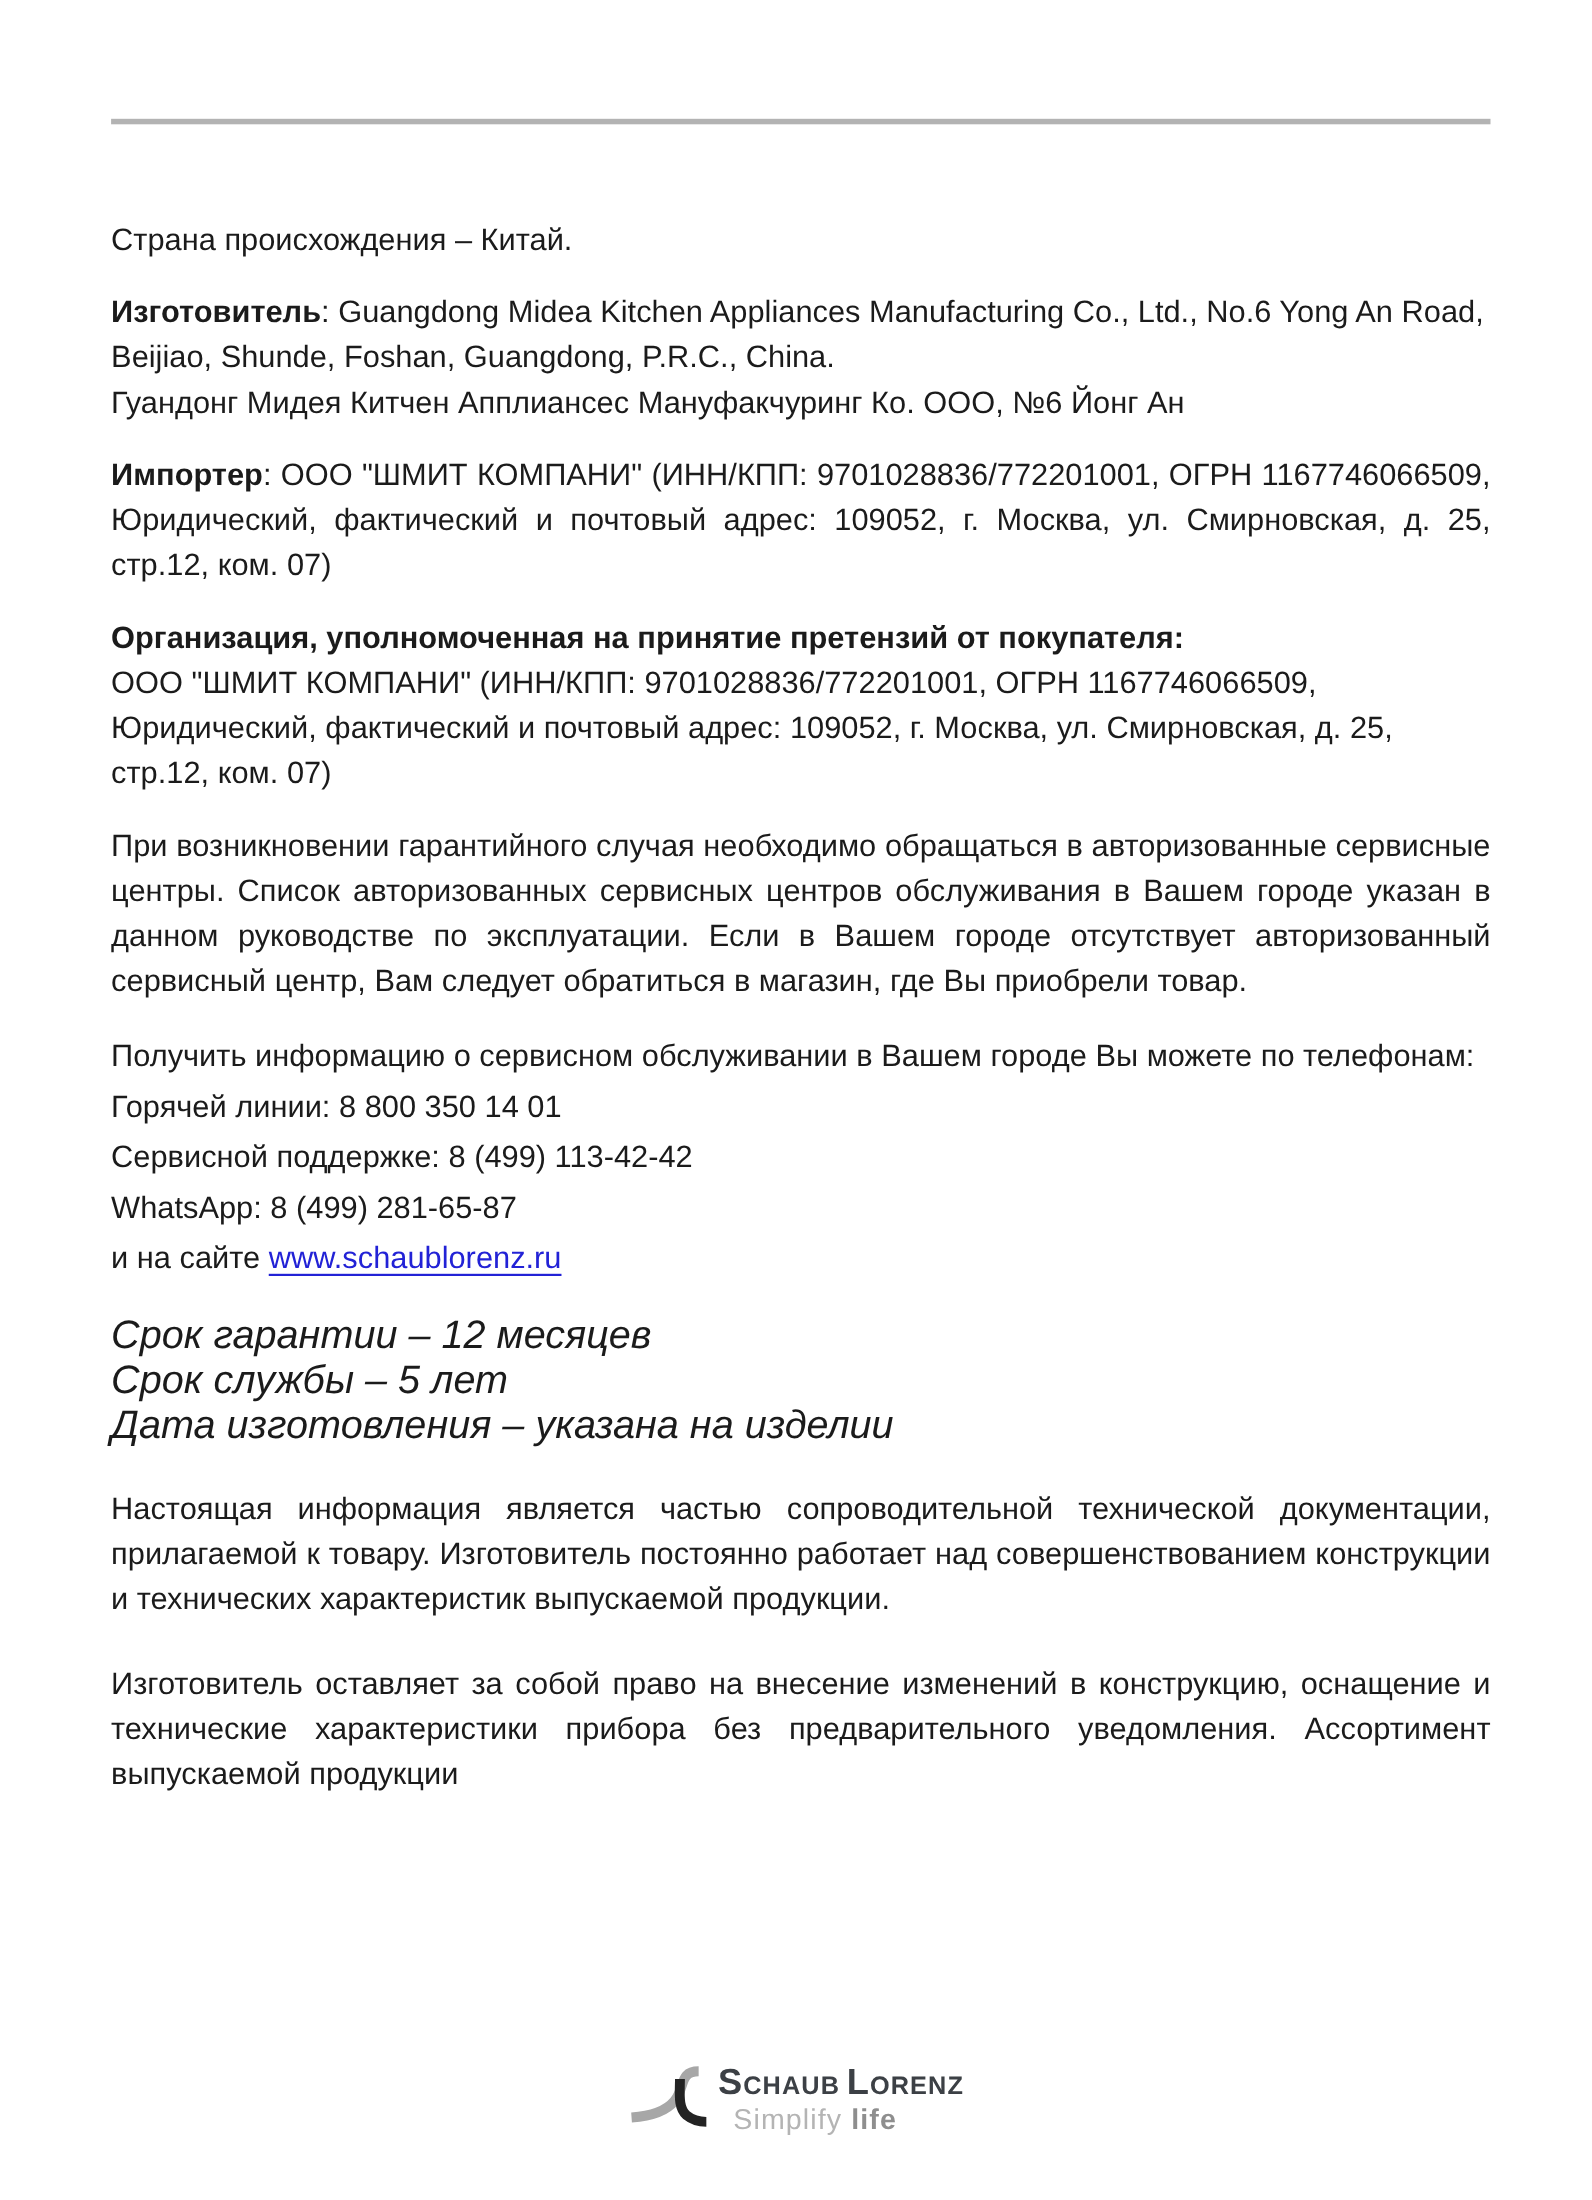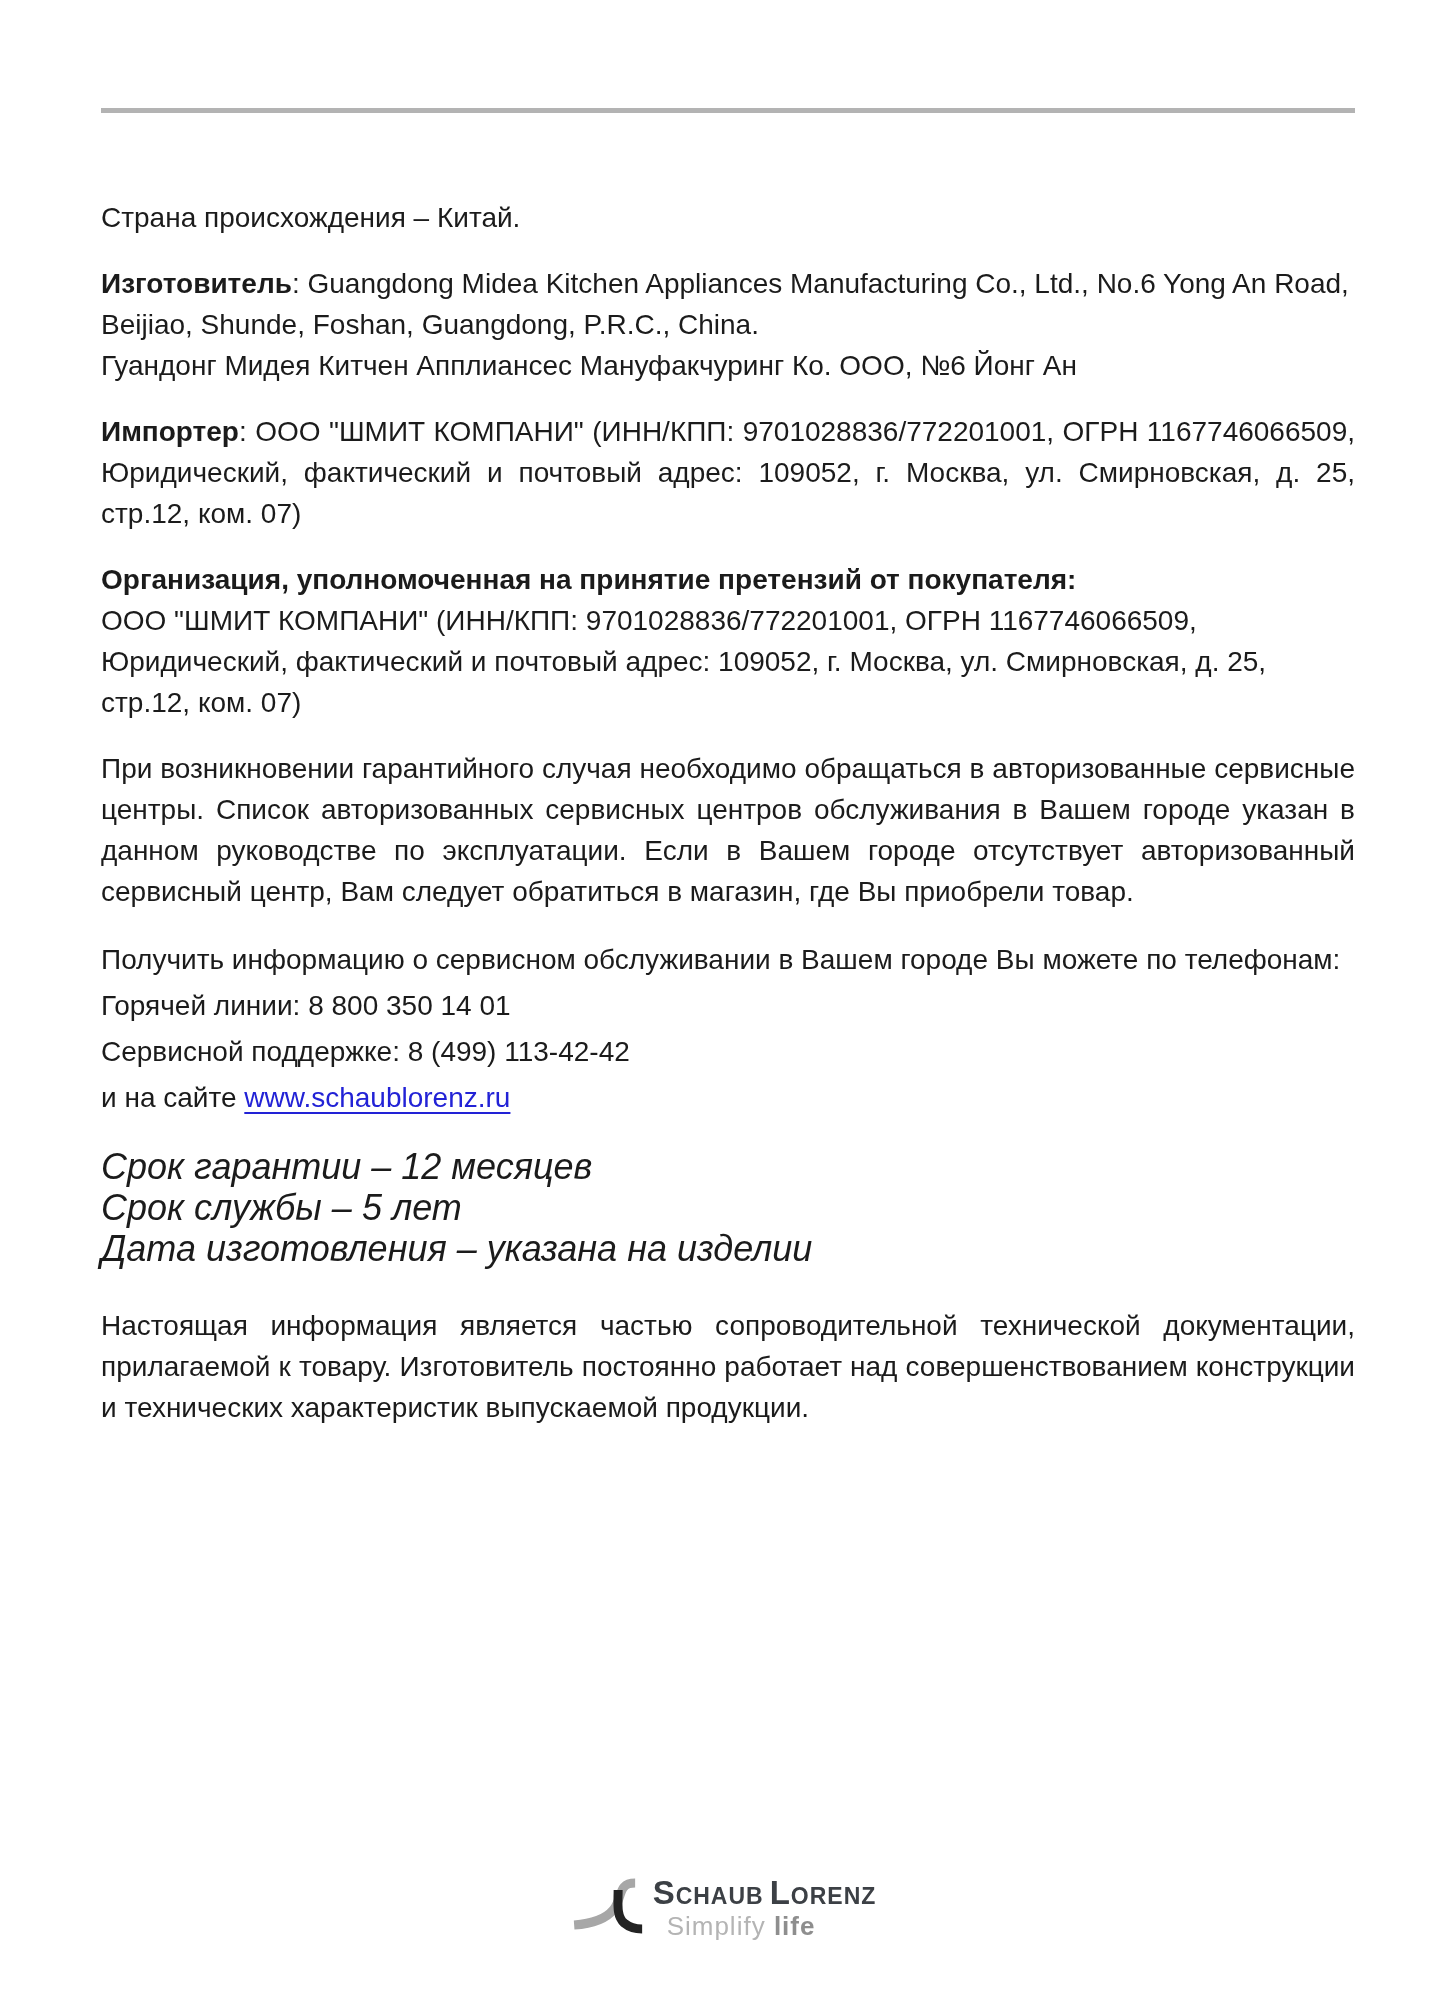--- a/index.html
+++ b/index.html
@@ -87,31 +87,33 @@
     <div class="bold">Организация, уполномоченная на принятие претензий от покупателя:</div>
     <div>ООО "ШМИТ КОМПАНИ" (ИНН/КПП:  9701028836/772201001, ОГРН 1167746066509, Юридический, фактический и почтовый адрес: 109052, г. Москва, ул. Смирновская, д. 25, стр.12, ком. 07)</div>
   </div>
 
   <p class="para justify">При возникновении гарантийного случая необходимо обращаться в авторизованные сервисные центры. Список авторизованных сервисных центров обслуживания в Вашем городе указан в данном руководстве по эксплуатации. Если в Вашем городе отсутствует авторизованный сервисный центр, Вам следует обратиться в магазин, где Вы приобрели товар.</p>
 
   <div class="service-block">
     <div>Получить информацию о сервисном обслуживании в Вашем городе Вы можете по телефонам:</div>
     <div>Горячей линии: 8 800 350 14 01</div>
     <div>Сервисной поддержке: 8 (499) 113-42-42</div>
+    <div>WhatsApp: 8 (499) 281-65-87</div>
     <div><span>и на сайте </span><a class="site-link" href="#">www.schaublorenz.ru</a></div>
   </div>
 
   <div class="terms-block">
     <div>Срок гарантии – 12 месяцев</div>
     <div>Срок службы – 5 лет</div>
     <div>Дата изготовления – указана на изделии</div>
   </div>
 
   <p class="para justify no-gap">Настоящая информация является частью сопроводительной технической документации, прилагаемой к товару.  Изготовитель постоянно работает над совершенствованием конструкции и технических характеристик выпускаемой продукции.</p>
 
+  <p class="para justify no-gap">Изготовитель оставляет за собой право на внесение изменений в конструкцию, оснащение и технические характеристики прибора без предварительного уведомления. Ассортимент выпускаемой продукции</p>
 
 </div>
 
 <div class="logo">
   <svg class="monogram" width="74" height="64" viewBox="0 0 74 64" aria-hidden="true">
     <path d="M64 5 C46 5 52 20 42 32 C33 43 17 46 3 47" fill="none" stroke="#a7a7a7" stroke-width="9"></path>
     <path d="M47 12 C47 25 45 38 53 45 C59 50 65 51 71 51" fill="none" stroke="#232323" stroke-width="9"></path>
   </svg>
   <div class="logo-text">
     <div class="wordmark"><span>Schaub</span><span class="word2">Lorenz</span></div>

